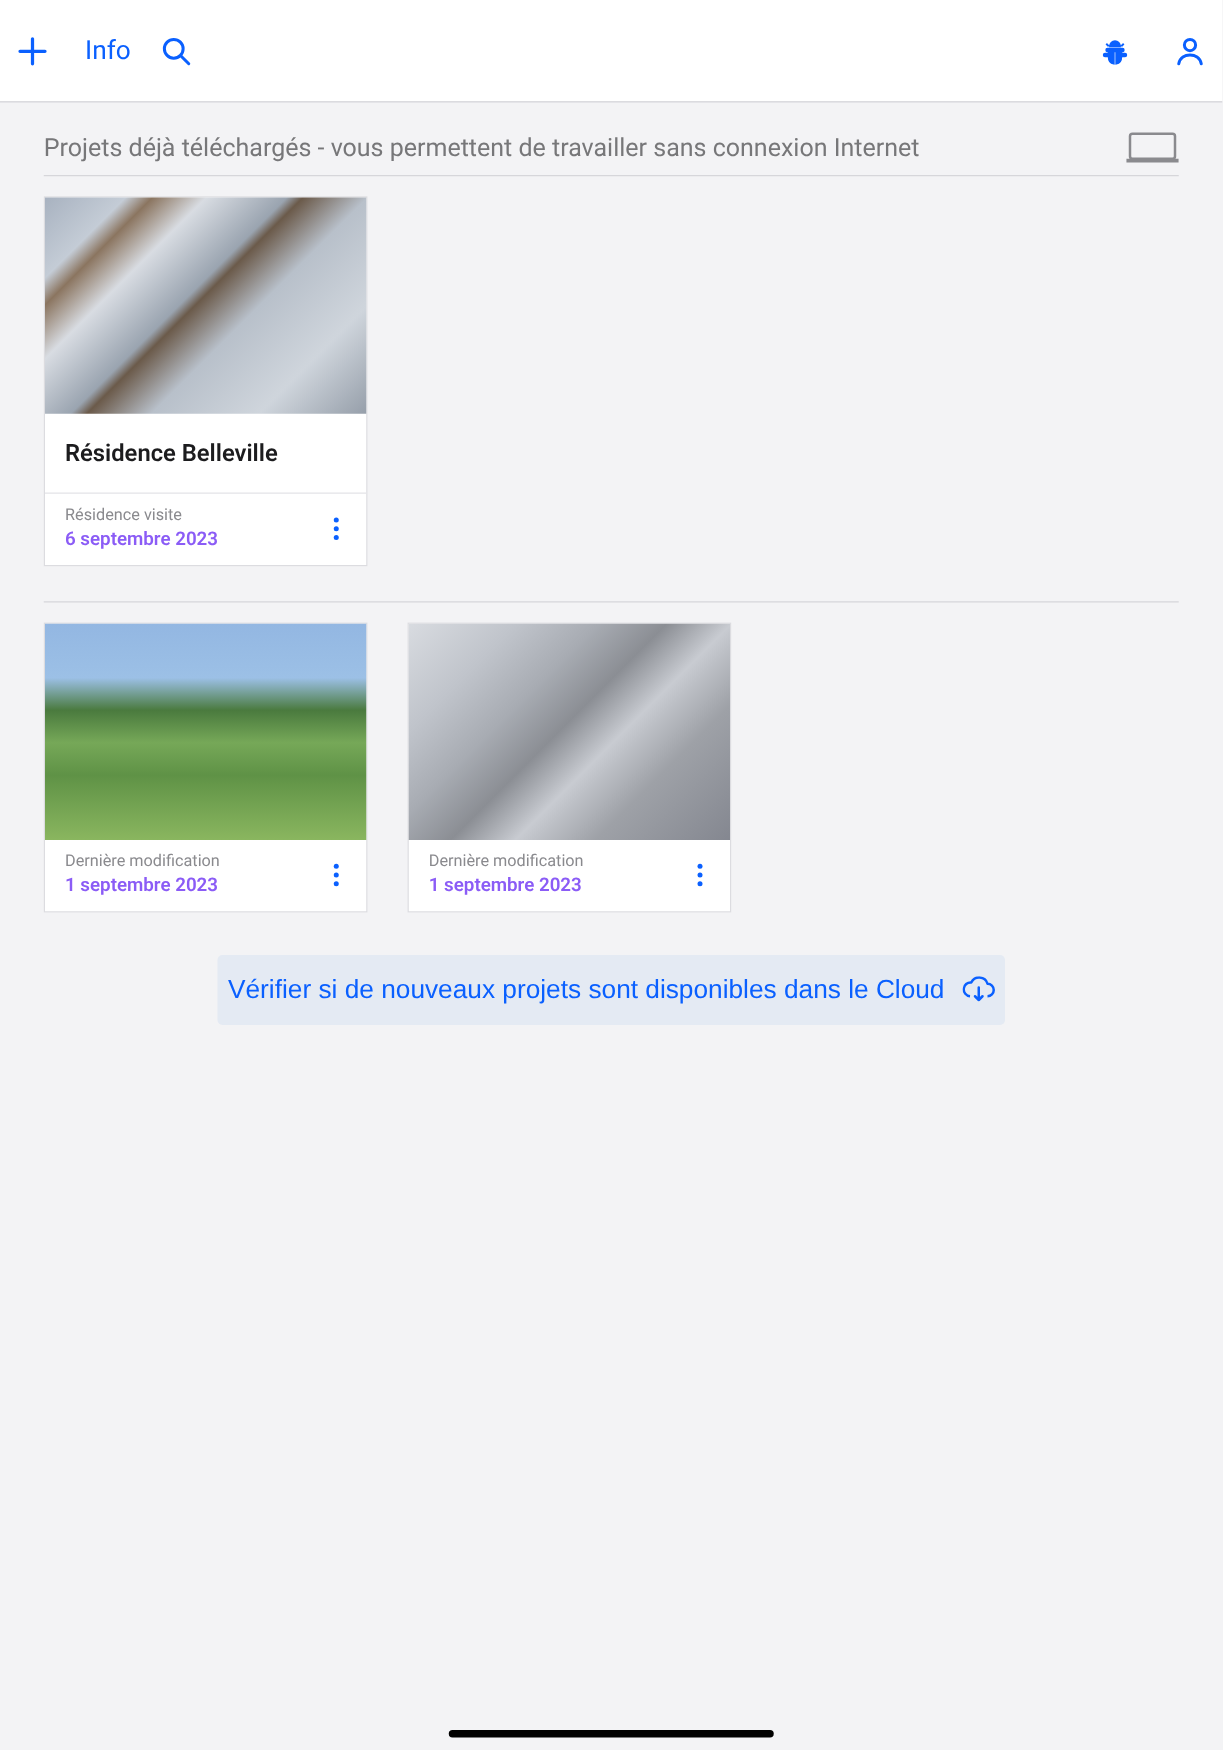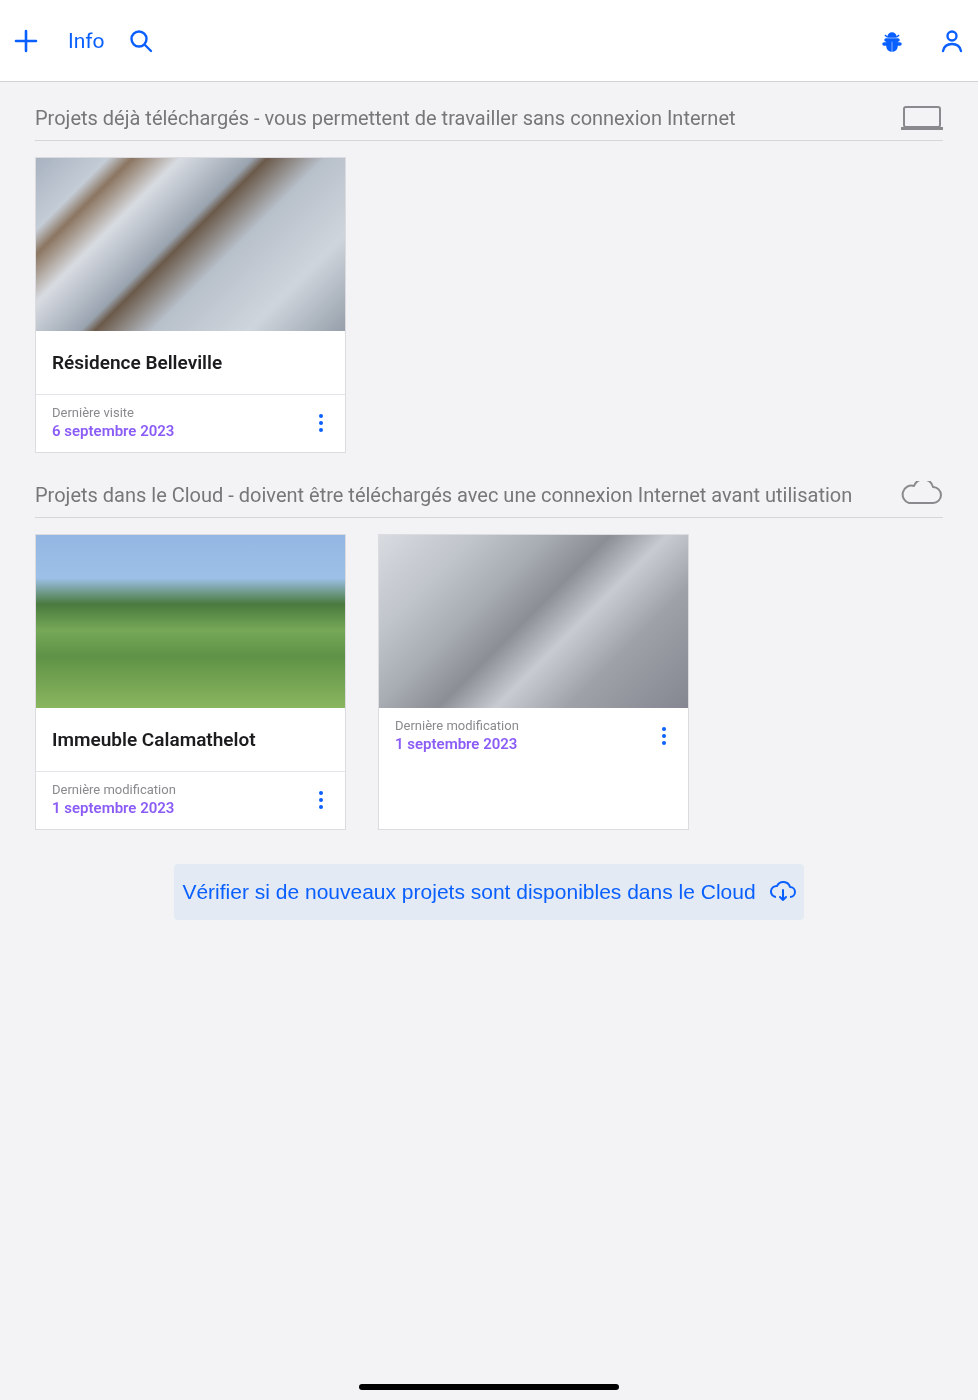--- a/index.html
+++ b/index.html
@@ -72,21 +72,21 @@
       border-top: 1px solid #d6d6da;
       margin-bottom: 16px;
     }
     
     .cards-row {
       display: flex;
       gap: 32px;
       margin-bottom: 28px;
     }
     .card {
-      width: 311px;
+      width: 259px;
       background: #ffffff;
       border: 1px solid #dcdce0;
       display: flex;
       flex-direction: column;
     }
     .card-thumb {
       width: 100%;
       height: 173px;
       background-size: cover;
       background-position: center;
@@ -221,49 +221,38 @@
   <hr class="section-divider">
 
   <div class="cards-row">
     <div class="card">
       <div class="card-thumb thumb-1"></div>
       <div class="card-title-wrap">
         <div class="card-title">Résidence Belleville</div>
       </div>
       <div class="card-footer">
         <div class="card-meta">
-          <div class="card-meta-label">Dernière visite</div>
+          <div class="card-meta-label">Résidence visite</div>
           <div class="card-meta-value">6 septembre 2023</div>
         </div>
         <div class="card-more">
           <span></span>
             <span></span>
             <span></span>
         </div>
       </div>
     </div>
   </div>
 
-  <div class="section-header">
-    <div class="section-title">Projets dans le Cloud - doivent être téléchargés avec une connexion Internet avant utilisation</div>
-    <div class="section-icon">
-      <svg width="44" height="28" viewBox="0 0 44 28">
-          <path d="M34 22a8 8 0 0 0 0-16 10 10 0 0 0-19-1A7 7 0 0 0 10 22h24z" stroke="#8a8a8e" stroke-width="2" fill="none" stroke-linejoin="round"></path>
-        </svg>
-    </div>
-  </div>
   <hr class="section-divider">
 
   <div class="cards-row">
 
     <div class="card">
       <div class="card-thumb thumb-2"></div>
-      <div class="card-title-wrap">
-        <div class="card-title">Immeuble Calamathelot</div>
-      </div>
       <div class="card-footer">
         <div class="card-meta">
           <div class="card-meta-label">Dernière modification</div>
           <div class="card-meta-value">1 septembre 2023</div>
         </div>
         <div class="card-more">
           <span></span>
             <span></span>
             <span></span>
         </div>

